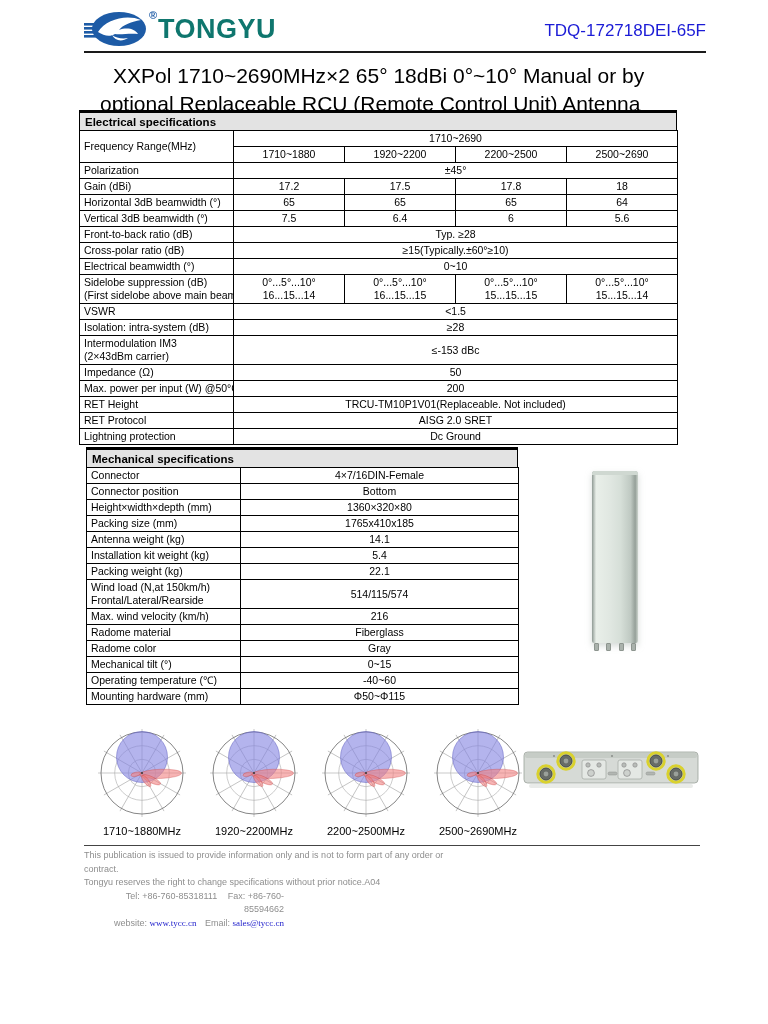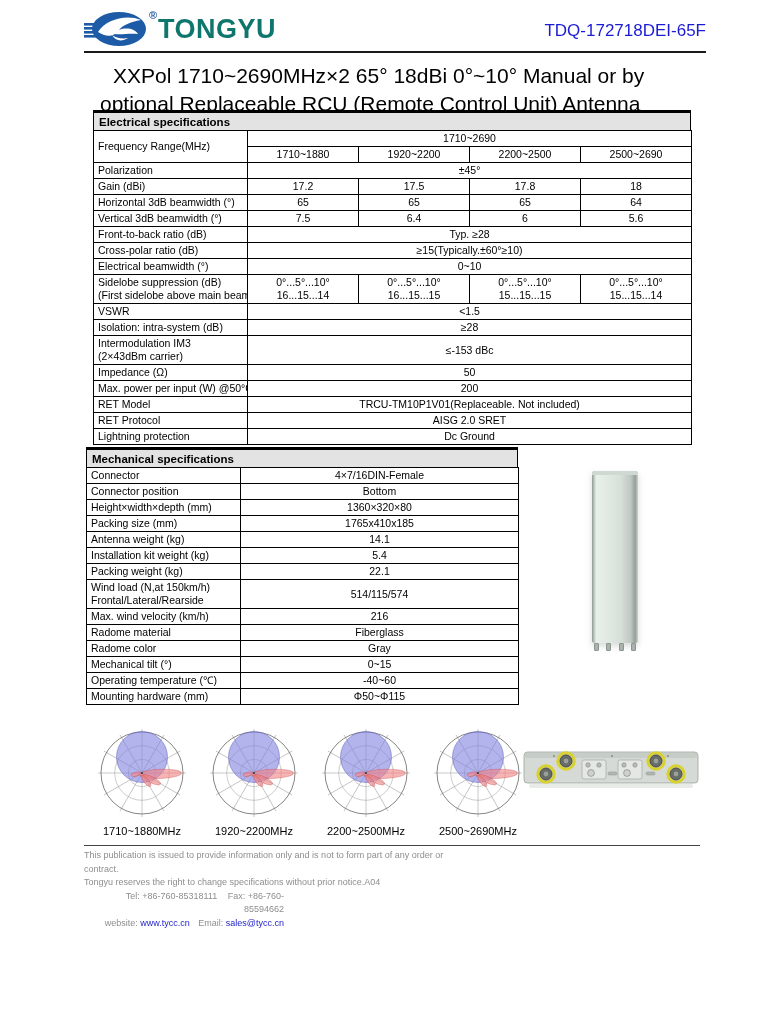--- a/index.html
+++ b/index.html
@@ -21,21 +21,21 @@
   .spec-section { position:absolute; }
   .spec-header {
     background:#e3e3e3; border:1px solid #000; border-top:3px solid #000; border-bottom:none;
     font-weight:bold; font-size:11.5px; padding:3px 5px 2px 5px;
   }
   table.spec { border-collapse:collapse; table-layout:fixed; width:100%; }
   table.spec td { border:1px solid #000; font-size:10.5px; padding:1px 4px; line-height:13px; overflow:hidden; }
   td.lbl { text-align:left; font-size:10px; white-space:nowrap; }
   td.val { text-align:center; }
   .two-line div { line-height:13px; }
-  #elec { left:93px; top:110px; width:598px; }
+  #elec { left:79px; top:110px; width:598px; }
   #mech { left:86px; top:447px; width:432px; }
   
   .antenna-front {
     position:absolute; left:592px; top:471px; width:46px; height:172px;
     background:linear-gradient(90deg,#8f9a94 0%,#e9efe9 9%,#e0e7e1 40%,#d6dfd8 62%,#bfc9c2 84%,#95a099 94%,#ccd4cd 100%);
     border-radius:3px 3px 2px 2px;
     box-shadow:0 3px 6px rgba(180,190,184,.55);
   }
   .antenna-front .cap { position:absolute; left:0; top:0; width:100%; height:4px; background:#cfd8d1; border-radius:3px 3px 0 0; }
   .antenna-stubs { position:absolute; left:594px; top:643px; width:42px; display:flex; justify-content:space-between; }
@@ -44,21 +44,21 @@
   .patterns { position:absolute; left:90px; top:724px; display:flex; gap:8px; }
   .pattern-fig { width:104px; display:flex; flex-direction:column; align-items:center; }
   .pattern-label { font-size:11px; margin-top:1px; }
   
   .bottom-view { position:absolute; left:520px; top:736px; }
   
   .footer-rule { position:absolute; left:84px; top:845px; width:616px; height:1px; background:#444; }
   .footer { position:absolute; left:84px; top:849px; width:618px; display:flex; justify-content:space-between; font-size:9px; color:#8e8e8e; line-height:1.5;flex-direction:column; }
   .footer-left { width:390px; }
   .footer-right { width:200px; text-align:right; }
-  .footer a { color:#2323cc; text-decoration:none; }
+  .footer a { color:#2323cc; text-decoration:none;font-family:Liberation Serif, serif; }
   .fax-gap { margin-left:8px; }
   .email-gap { margin-left:6px; }
 </style>
 </head>
 <body>
 
 <div id="page">
 
   <div class="logo-wrap">
     <svg width="64" height="44" viewBox="0 0 64 44">
@@ -177,21 +177,21 @@
       </tr>
       <tr>
         <td class="lbl">Impedance (Ω)</td>
         <td class="val" colspan="4">50</td>
       </tr>
       <tr>
         <td class="lbl">Max. power per input (W) @50°C</td>
         <td class="val" colspan="4">200</td>
       </tr>
       <tr>
-        <td class="lbl">RET Model</td>
+        <td class="lbl">RET Height</td>
         <td class="val" colspan="4">TRCU-TM10P1V01(Replaceable. Not included)</td>
       </tr>
       <tr>
         <td class="lbl">RET Protocol</td>
         <td class="val" colspan="4">AISG 2.0 SRET</td>
       </tr>
       <tr>
         <td class="lbl">Lightning protection</td>
         <td class="val" colspan="4">Dc Ground</td>
       </tr>

